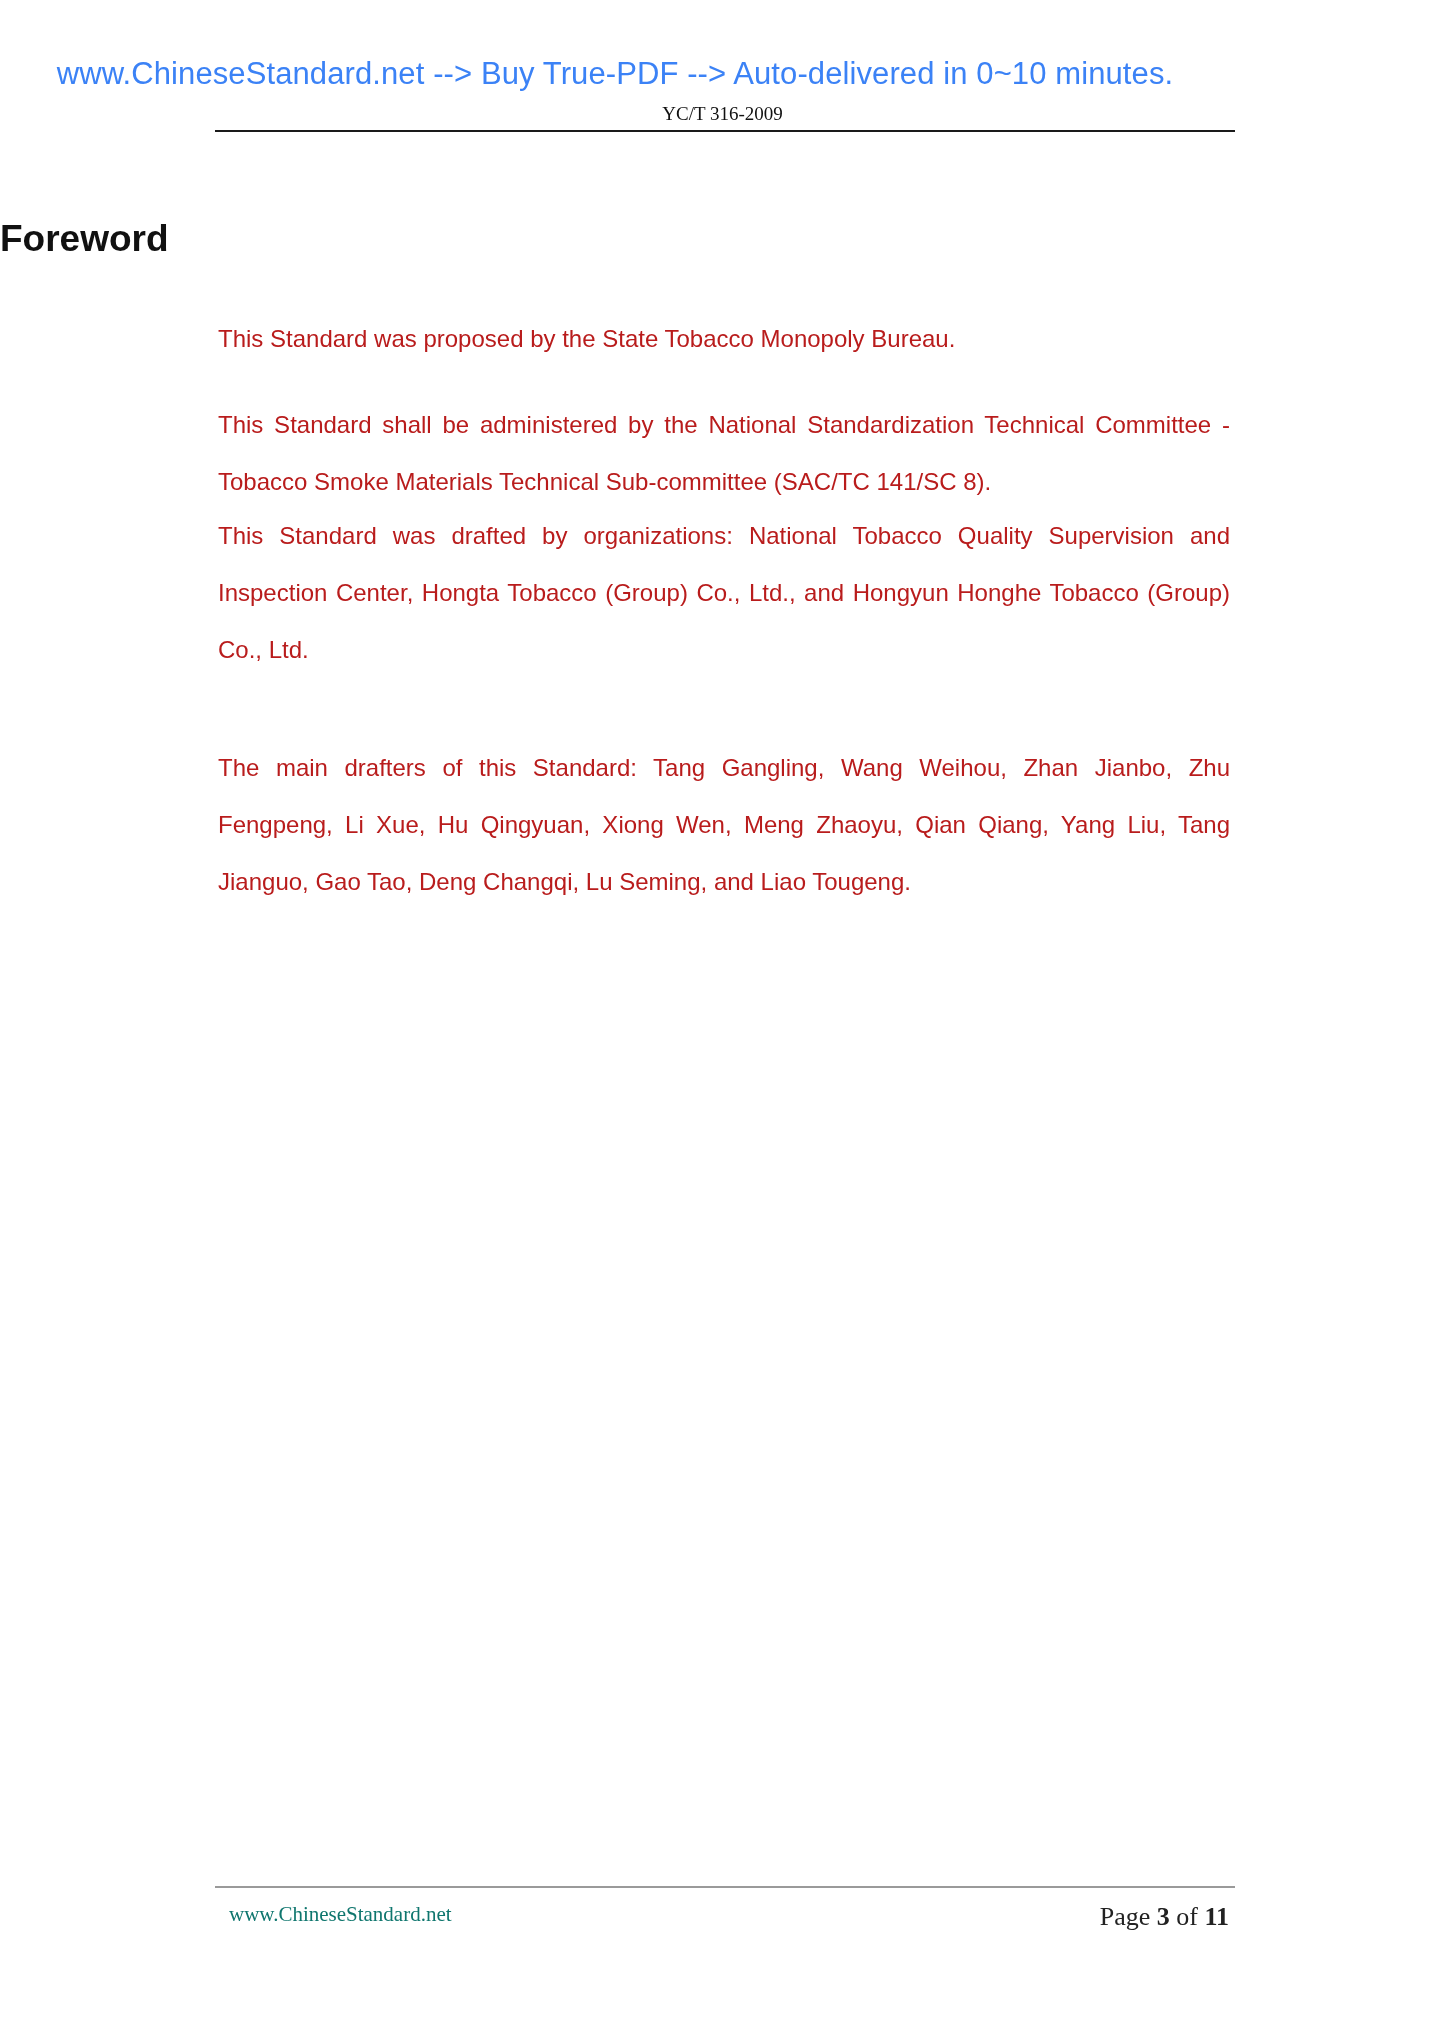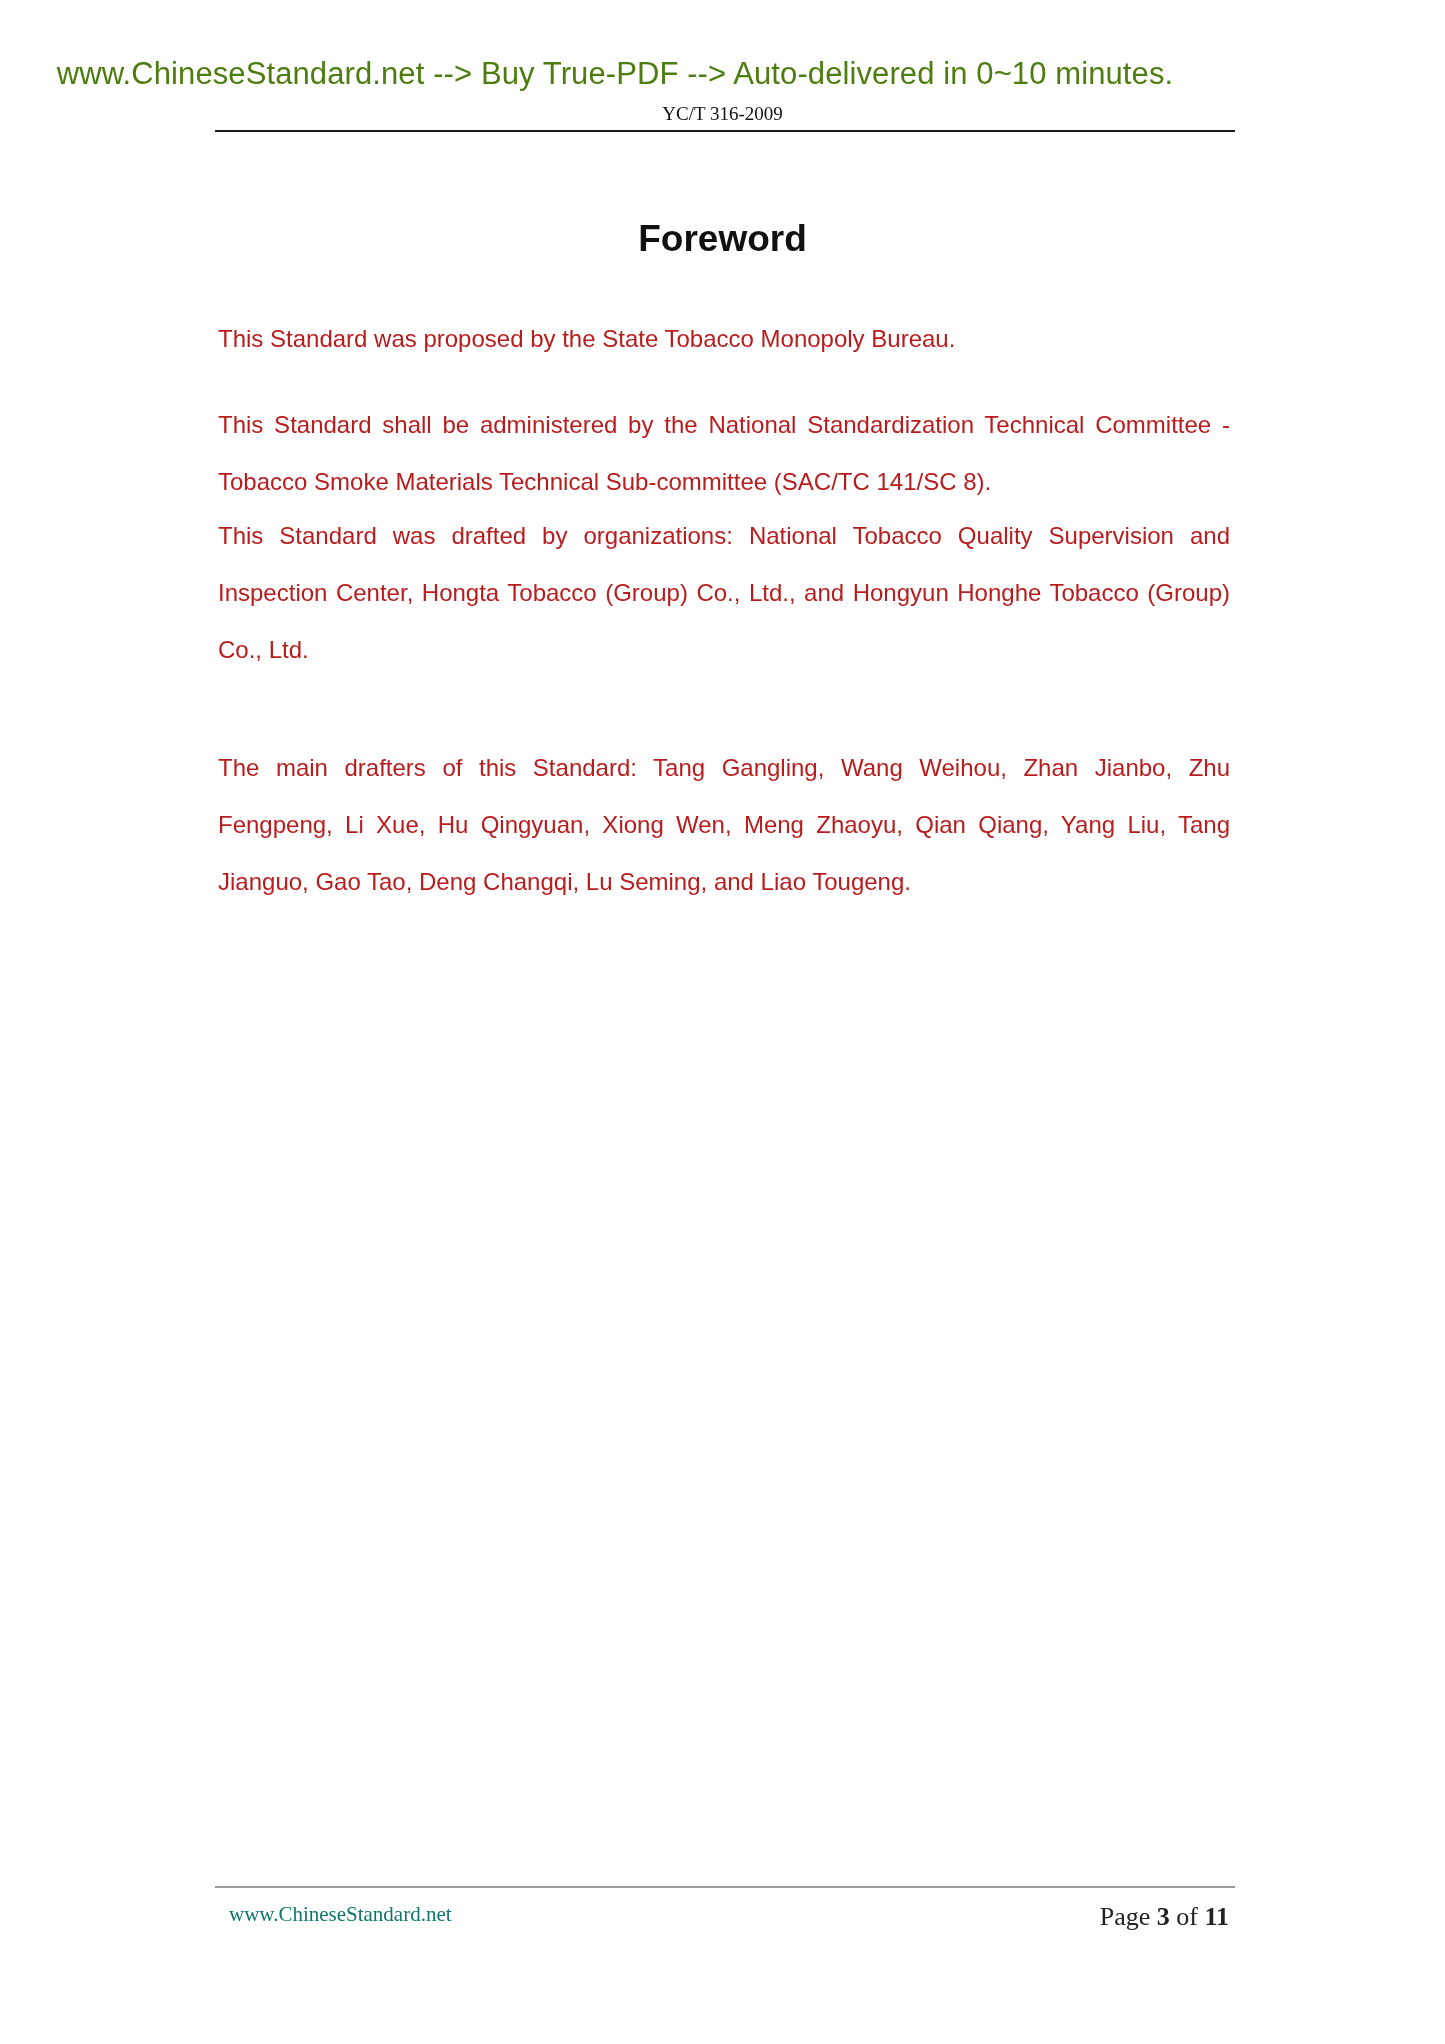--- a/index.html
+++ b/index.html
@@ -1,30 +1,30 @@
 <!DOCTYPE html>
 <html><head>
 <meta charset="utf-8">
 <style>
   html, body { margin:0; padding:0; background:#ffffff; }
   body { width:1445px; height:2044px; position:relative; overflow:hidden; }
   .banner {
     position:absolute; left:0; top:56px; width:1230px; text-align:center;
-    font-family:"Liberation Sans", sans-serif; font-size:31px; color:#4d7c0f;
+    font-family:"Liberation Sans", sans-serif; font-size:31px; color:#3b82f6;
     letter-spacing:0.1px;
   }
   .doc-code {
     position:absolute; left:0; top:103px; width:1445px; text-align:center;
     font-family:"Liberation Serif", serif; font-size:19px; color:#111;
   }
   .header-rule {
     position:absolute; left:215px; top:130px; width:1020px; height:2px; background:#1a1a1a;
   }
   .title {
-    position:absolute; left:0; top:218px; width:1445px; text-align:center;
+    position:absolute; left:0; top:218px; width:1445px; 
     font-family:"Liberation Sans", sans-serif; font-weight:bold; font-size:37px; color:#111;
   }
   .body-text {
     position:absolute; left:218px; width:1012px;
     font-family:"Liberation Sans", sans-serif; font-size:24px; color:#b91c1c;
     line-height:57px; text-align:justify;
   }
   .p1 { top:310px; }
   .p2 { top:396px; }
   .p3 { top:507px; }

